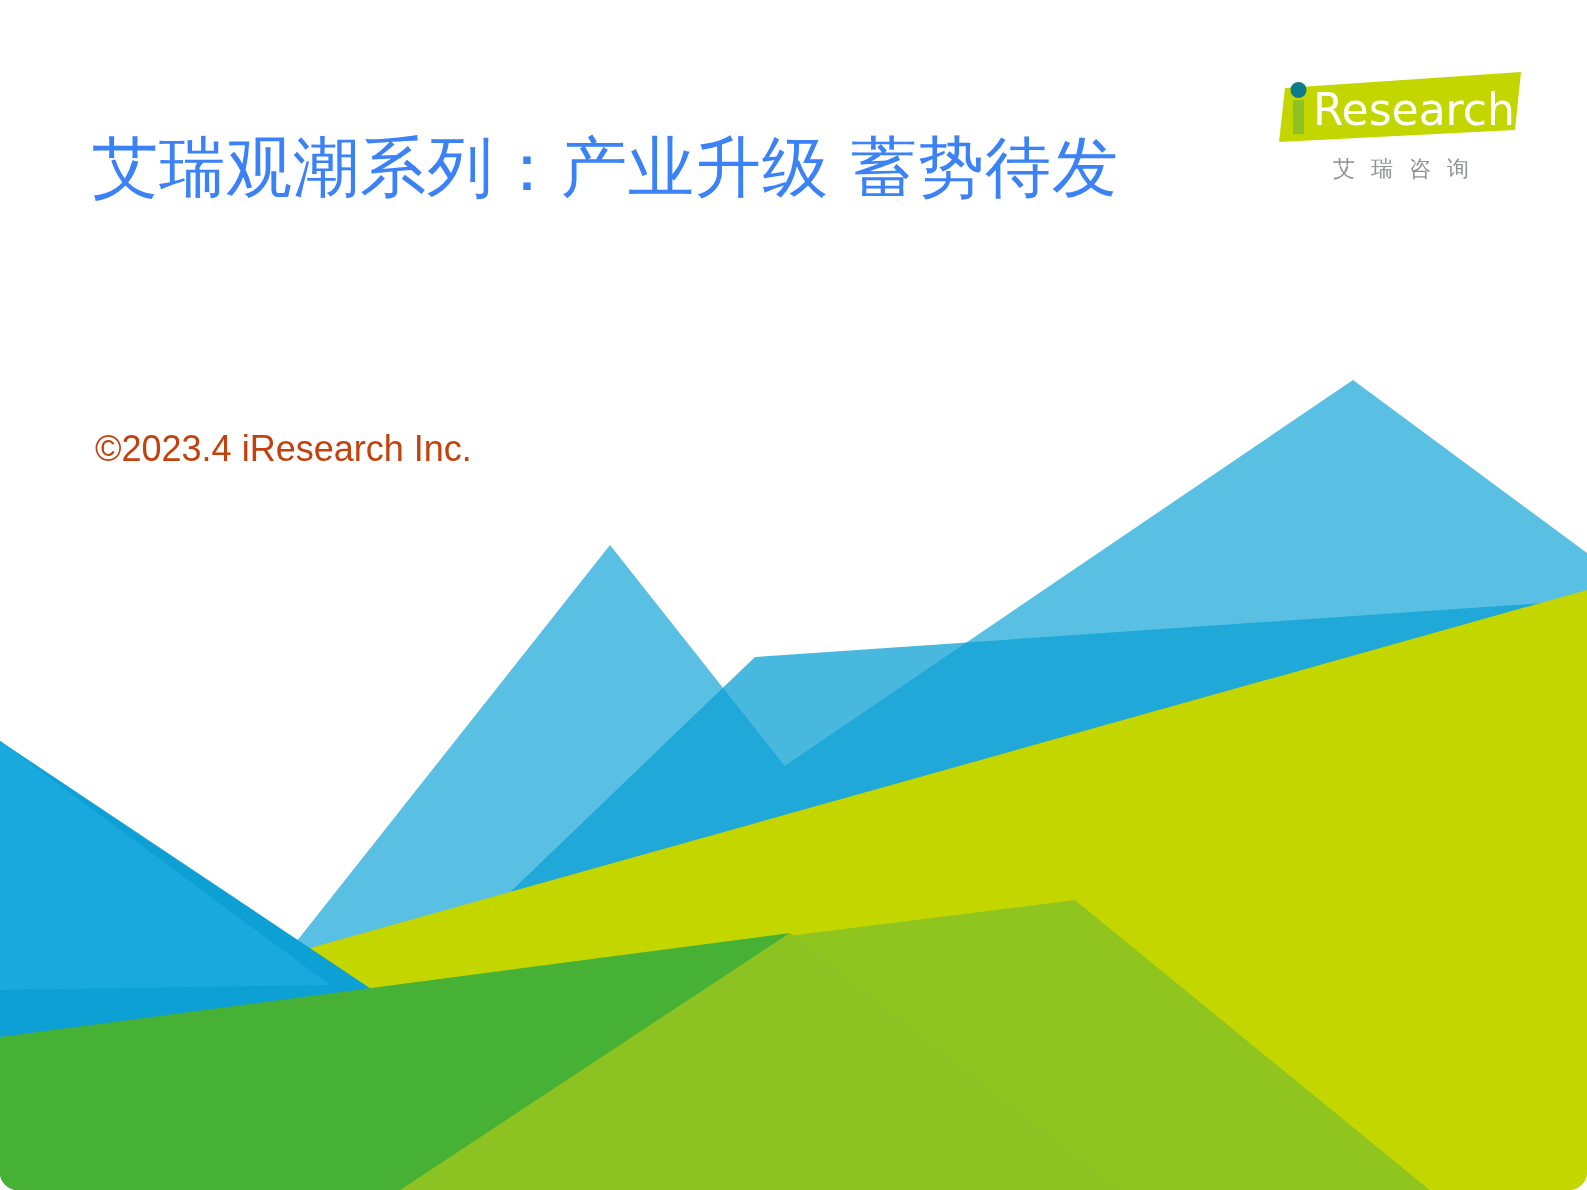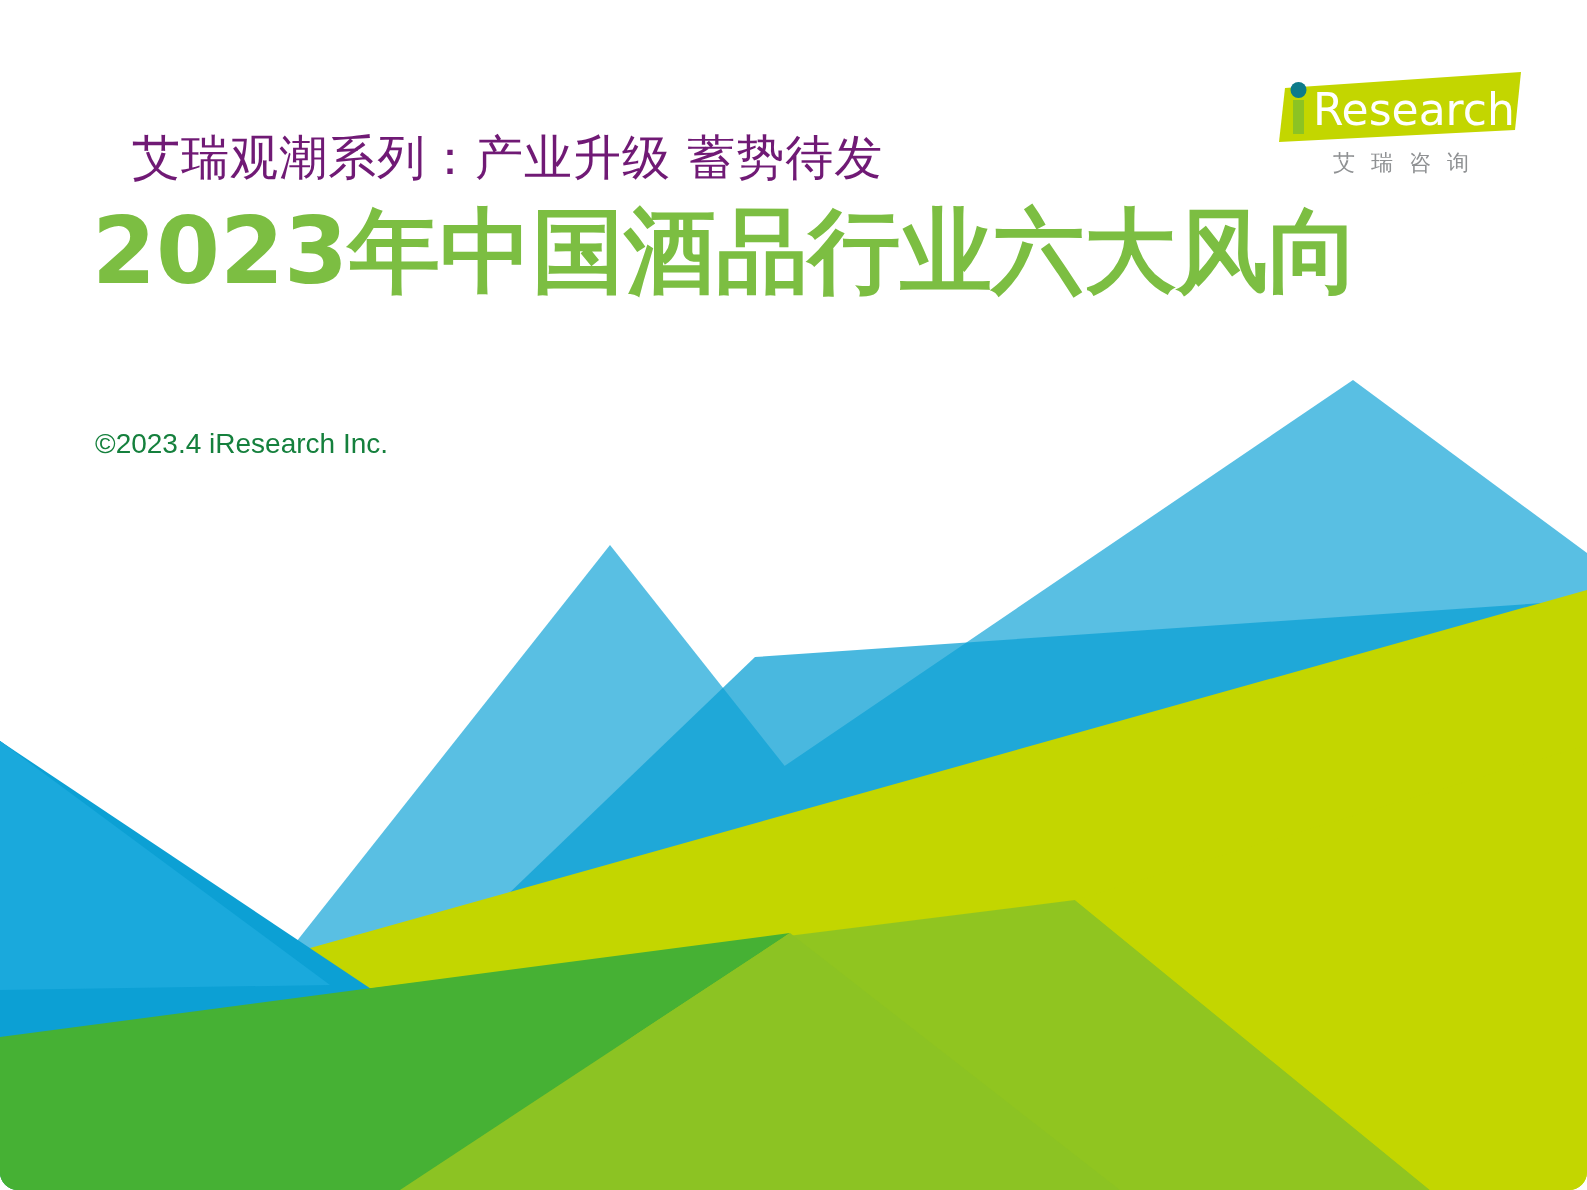--- a/index.html
+++ b/index.html
@@ -35,63 +35,62 @@
   .logo-block {
     position:absolute;
     right:62px;
     top:72px;
     width:248px;
     height:118px;
     z-index:5;
   }
   .logo-mark { width:248px; height:72px; display:block; }
   .logo-cn {
-    margin-top:4px;
+    margin-top:10px;
     text-align:center;
     font-size:22px;
     letter-spacing:16px;
     text-indent:16px;
     color:#8f9193;
     font-family:"DejaVu Sans", sans-serif;
     white-space:nowrap;
   }
 
   
   .headings {
     position:absolute;
     left:92px;
     top:130px;
     z-index:5;
   }
   .subtitle {
-    font-size:48px;
+    font-size:66px;
     line-height:1.15;
-    color:#701a75;
+    color:#3b82f6;
     font-family:"DejaVu Sans", sans-serif;
     letter-spacing:1px;
     white-space:nowrap;
-    margin-left:40px;
   }
   .main-title {
     margin-top:14px;
     font-size:92px;
     line-height:1.15;
     font-weight:bold;
     color:#7CBE42;
     font-family:"DejaVu Sans", sans-serif;
     letter-spacing:0px;
     white-space:nowrap;
   }
   .copyright {
     position:absolute;
     left:95px;
     top:428px;
     z-index:5;
-    font-size:28px;
-    color:#15803d;
+    font-size:36px;
+    color:#c2410c;
     font-family:"Liberation Sans", sans-serif;
     white-space:nowrap;
   }
 </style>
 </head>
 <body>
 
 <div class="slide">
 
   <svg class="bg-art" viewBox="0 0 1587 1190" preserveAspectRatio="none">
@@ -132,18 +131,17 @@
 
       <circle cx="21.5" cy="18" r="8" fill="#0d7b8a"></circle>
 
       <text x="36" y="53" font-family="DejaVu Sans, sans-serif" font-size="44" font-weight="400" fill="#ffffff">Research</text>
     </svg>
     <div class="logo-cn">艾瑞咨询</div>
   </div>
 
   <div class="headings">
     <div class="subtitle">艾瑞观潮系列：产业升级 蓄势待发</div>
-    <div class="main-title">2023年中国酒品行业六大风向</div>
   </div>
 
   <div class="copyright">©2023.4 iResearch Inc.</div>
 
 </div>
 
 </body></html>

